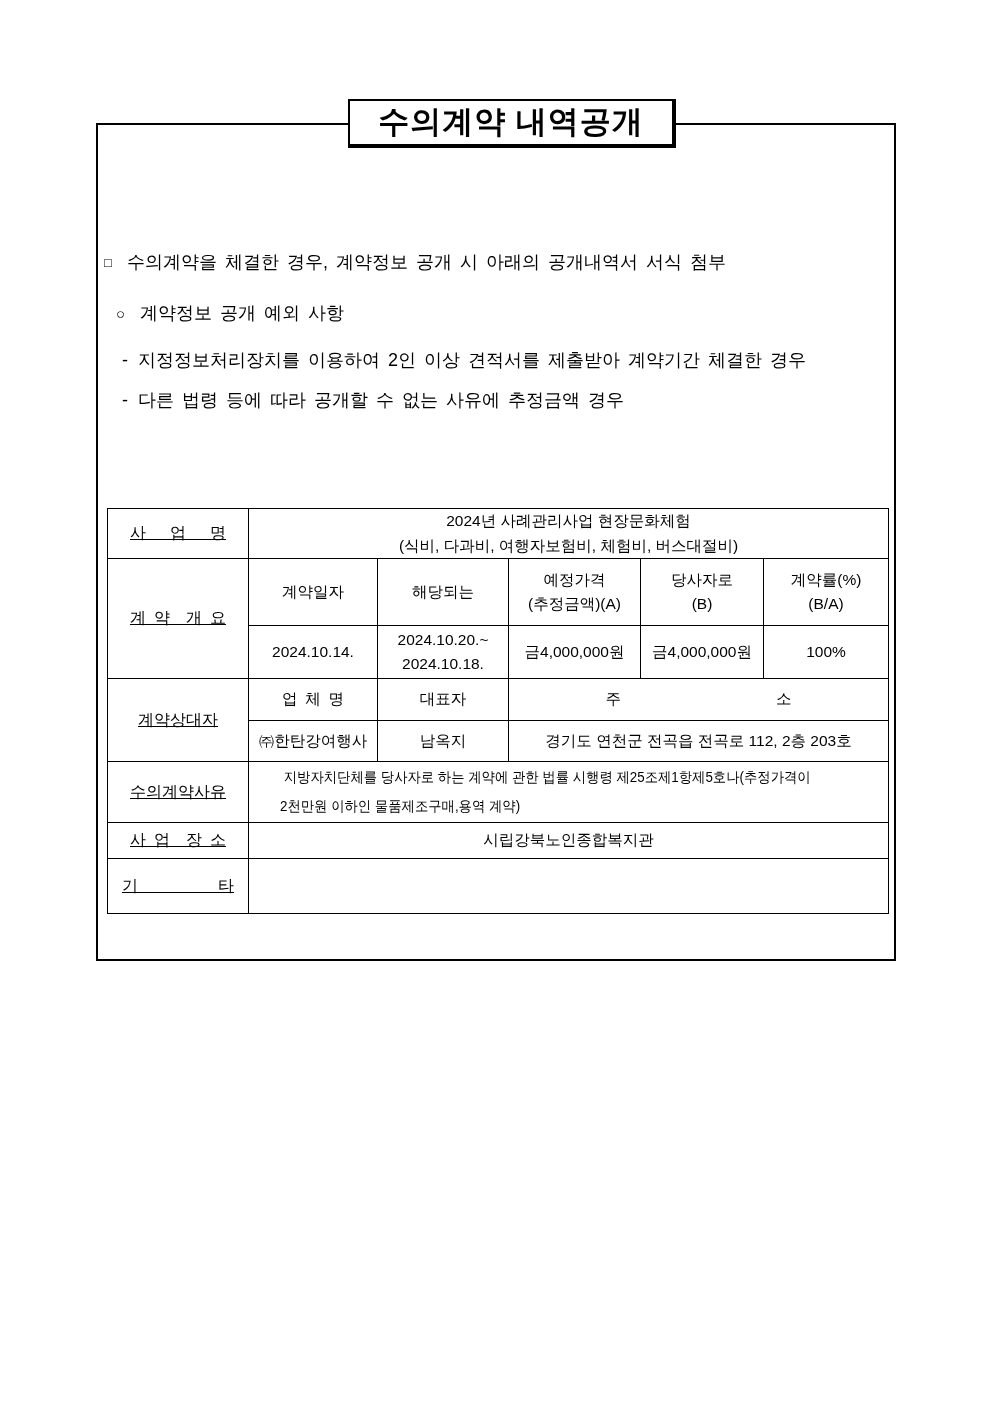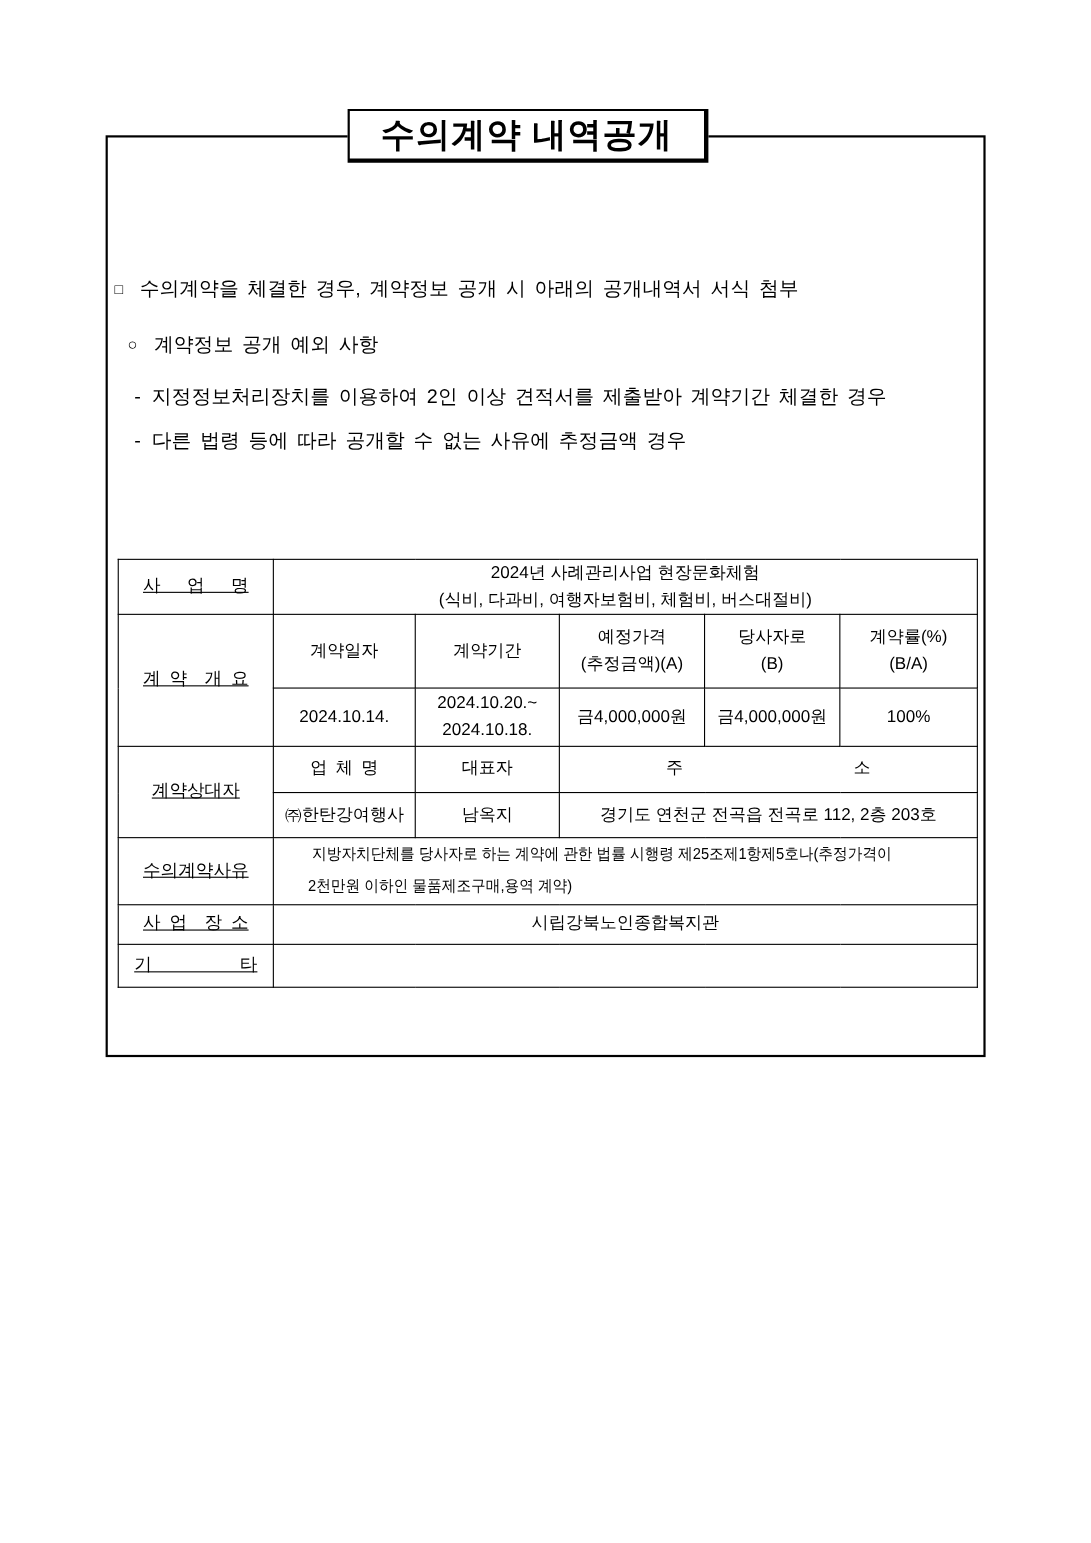--- a/index.html
+++ b/index.html
@@ -23,32 +23,32 @@
     top: 123px;
     width: 800px;
     height: 838px;
     border: 2px solid #000000;
     background: #ffffff;
     box-sizing: border-box;
   }
   
   .title-box {
     position: absolute;
-    left: 316px;
+    left: 348px;
     top: 99px;
     width: 328px;
     height: 49px;
     border: 2px solid #000000;
     border-right-width: 4px;
     border-bottom-width: 4px;
     background: #ffffff;
     box-sizing: border-box;
     z-index: 5;
     display: flex;
-    align-items: center;
+    align-items: flex-start;
     justify-content: center;
   }
   .title-box .title-text {
     font-size: 31px;
     font-weight: 800;
     letter-spacing: 1px;
     white-space: pre;
   }
   
   .note-line {
@@ -108,21 +108,21 @@
     text-align: left;
     white-space: pre;
   }
   .row-h1 { height: 50px; }
   .row-h2 { height: 67px; }
   .row-h3 { height: 53px; margin-top: 24px; }
   .row-h4 { height: 42px; }
   .row-h5 { height: 41px; }
   .row-h6 { height: 61px; }
   .row-h7 { height: 36px; }
-  .row-h8 { height: 39px; }
+  .row-h8 { height: 55px; }
 </style>
 </head>
 <body>
 
 <div class="page">
 
   <div class="outer-box"></div>
 
   <div class="title-box">
     <span class="title-text">수의계약 내역공개</span>
@@ -160,21 +160,21 @@
     </colgroup>
     <tbody>
       <tr class="row-h1">
         <td class="label-cell">사  업  명</td>
         <td colspan="5">2024년 사례관리사업 현장문화체험
 (식비, 다과비, 여행자보험비, 체험비, 버스대절비)</td>
       </tr>
       <tr class="row-h2">
         <td class="label-cell" rowspan="2">계 약 개 요</td>
         <td>계약일자</td>
-        <td>계약기간</td>
+        <td>해당되는</td>
         <td>예정가격
 (추정금액)(A)</td>
         <td>당사자로
 (B)</td>
         <td>계약률(%)
 (B/A)</td>
       </tr>
       <tr class="row-h3">
         <td>2024.10.14.</td>
         <td>2024.10.20.~

